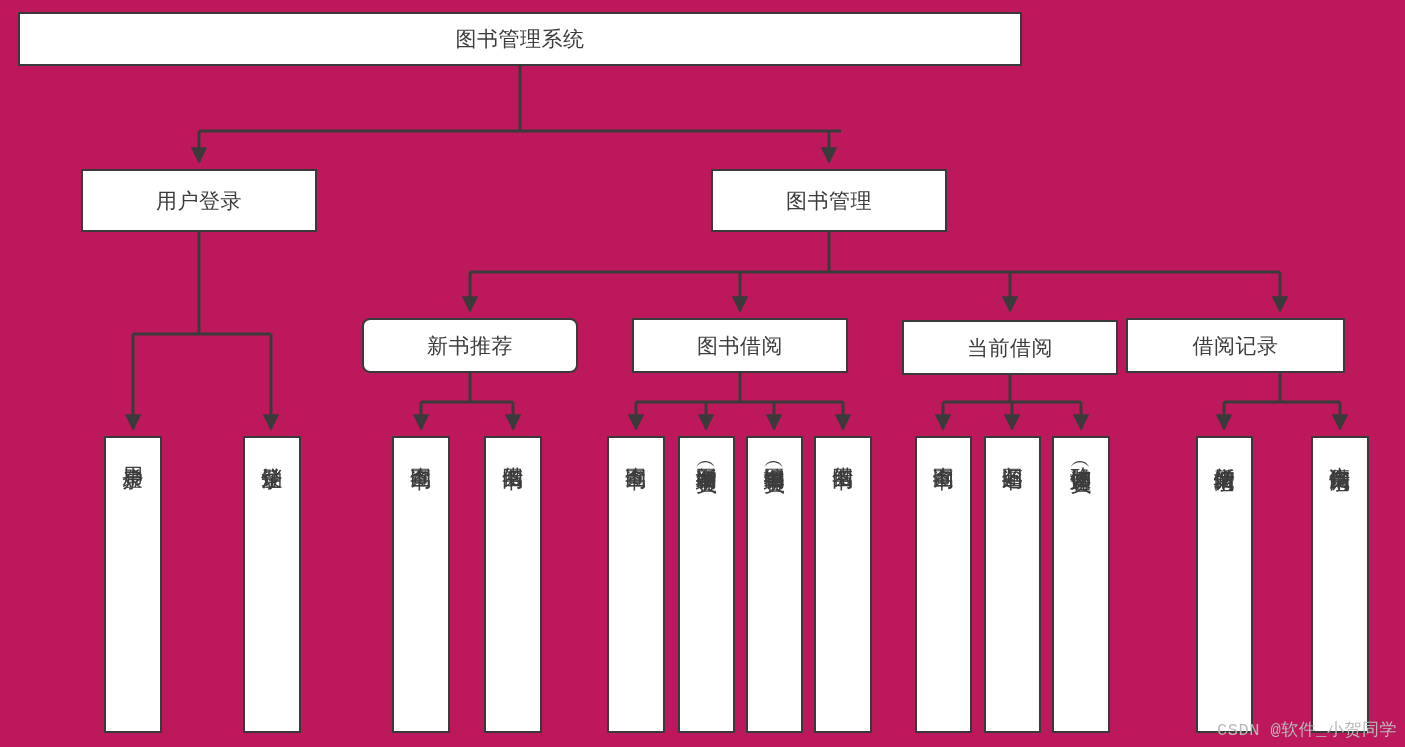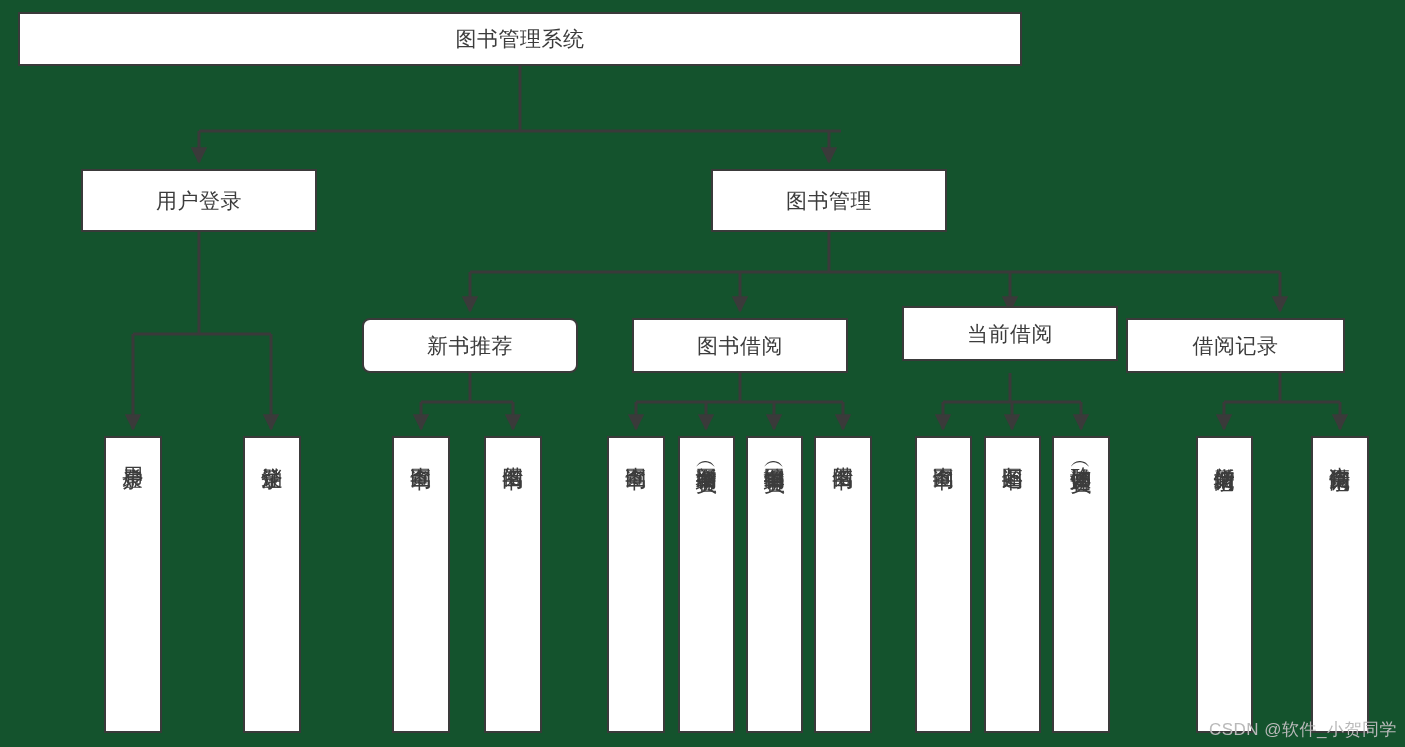--- a/index.html
+++ b/index.html
@@ -7,21 +7,21 @@
     padding: 0;
     background: #ffffff;
   }
   body {
     font-family: "Liberation Sans", "DejaVu Sans", sans-serif;
   }
   #canvas {
     position: relative;
     width: 1405px;
     height: 747px;
-    background: #14532d;
+    background: #be185d;
     overflow: hidden;
   }
   #edges {
     position: absolute;
     left: 0;
     top: 0;
     width: 1405px;
     height: 747px;
     pointer-events: none;
   }
@@ -58,20 +58,21 @@
   }
   .watermark {
     position: absolute;
     right: 8px;
     bottom: 6px;
     color: #b9b9b9;
     font-size: 17px;
     letter-spacing: 0.5px;
     white-space: nowrap;
     z-index: 3;
+    font-family: Liberation Mono, monospace;
   }
 </style>
 </head>
 <body>
 
 <div id="canvas">
 
   <svg id="edges" viewBox="0 0 1405 747" xmlns="http://www.w3.org/2000/svg">
     <defs>
       <marker id="arw" viewBox="0 0 10 10" refX="9" refY="5" markerWidth="5.5" markerHeight="5.5" orient="auto-start-reverse">
@@ -132,21 +133,21 @@
   <div class="node horizontal" style="left:711px; top:169px; width:236px; height:63px;justify-content:center;">
     <span class="label">图书管理</span>
   </div>
 
   <div class="node horizontal" style="left:362px; top:318px; width:216px; height:55px;border-radius:8px;">
     <span class="label">新书推荐</span>
   </div>
   <div class="node horizontal" style="left:632px; top:318px; width:216px; height:55px;align-items:center;">
     <span class="label">图书借阅</span>
   </div>
-  <div class="node horizontal" style="left:902px; top:306px; width:216px; height:55px;">
+  <div class="node horizontal" style="left:902px; top:320px; width:216px; height:55px;">
     <span class="label">当前借阅</span>
   </div>
   <div class="node horizontal" style="left:1126px; top:318px; width:219px; height:55px;">
     <span class="label">借阅记录</span>
   </div>
 
   <div class="node vertical" style="left:104px; top:436px; width:58px; height:297px;">
     <span class="label">用户登录</span>
   </div>
   <div class="node vertical" style="left:243px; top:436px; width:58px; height:297px;">

